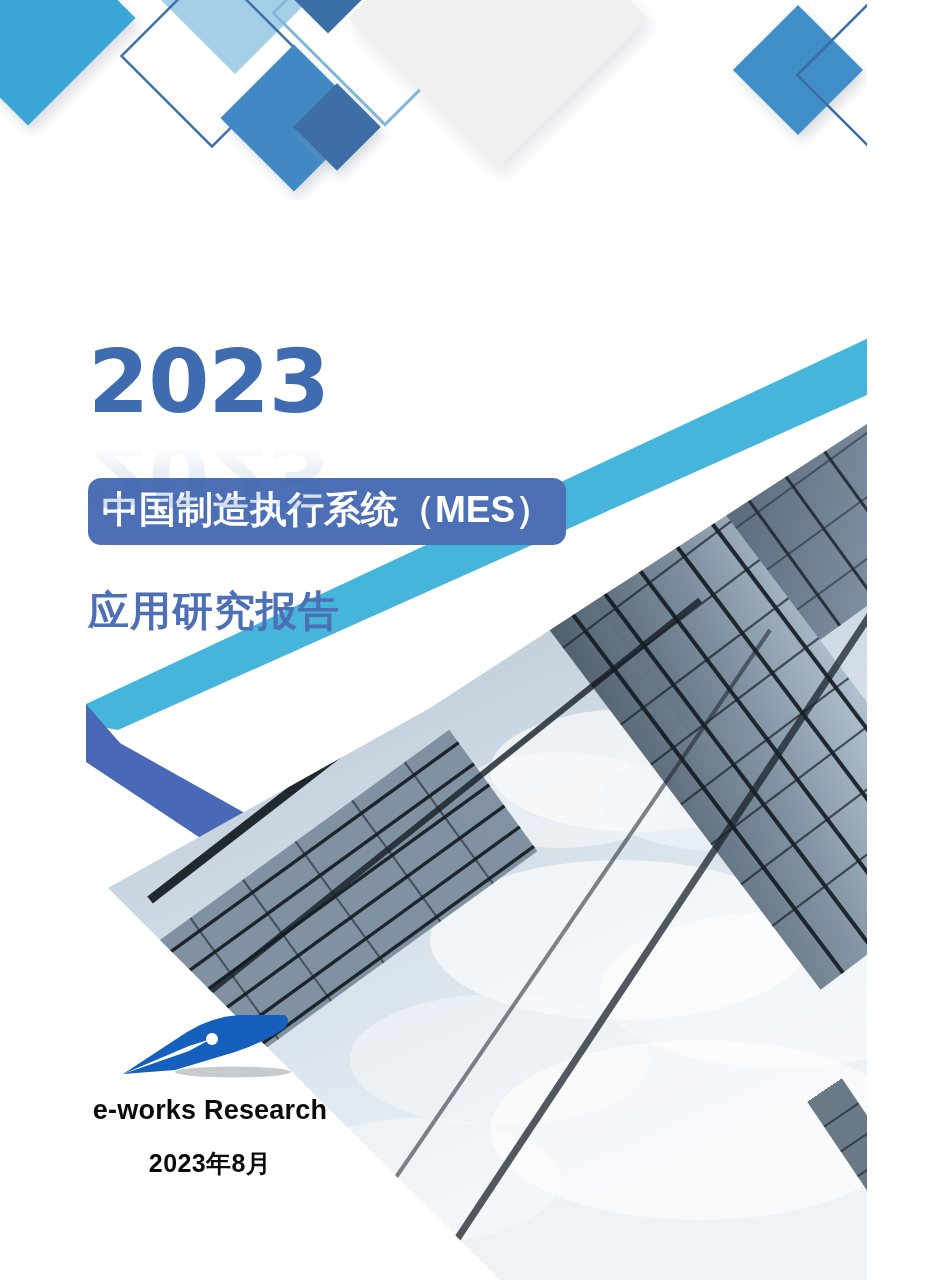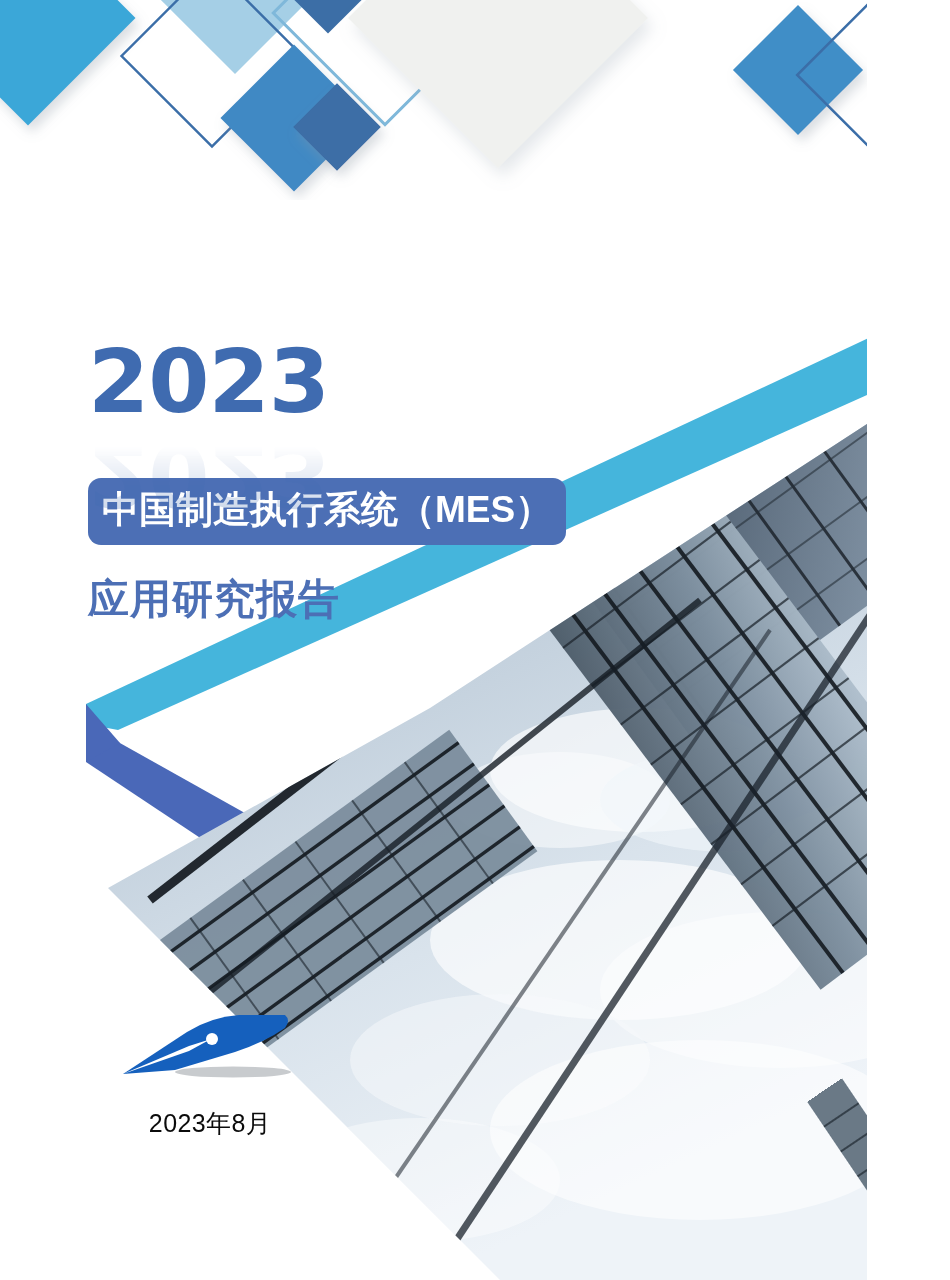--- a/index.html
+++ b/index.html
@@ -77,21 +77,21 @@
     color: #ffffff;
     font-size: 37px;
     font-weight: bold;
     padding: 13px 14px 15px 14px;
     border-radius: 13px;
     letter-spacing: 0px;
     white-space: nowrap;
     line-height: 1.05;
   }
   #subtitle {
-    margin-top: 32px;
+    margin-top: 44px;
     font-size: 41px;
     font-weight: bold;
     color: #4c6fb5;
     letter-spacing: 1px;
     line-height: 1.1;
   }
 
   
   #footer-block {
     position: absolute;
@@ -107,21 +107,21 @@
   #org-name {
     margin-top: 9px;
     font-size: 27px;
     font-weight: bold;
     color: #0b0b0b;
     letter-spacing: 0.2px;
   }
   #report-date {
     margin-top: 21px;
     font-size: 25px;
-    font-weight: normal;
+    font-weight: bold;
     color: #0b0b0b;
     letter-spacing: 0.4px;
   }
 </style>
 </head>
 <body>
 
 <div id="page">
 
   <div id="header-deco">
@@ -330,16 +330,17 @@
     <div id="subtitle">应用研究报告</div>
   </div>
 
   <div id="footer-block">
     <svg id="logo-mark" width="190" height="78" viewBox="0 0 190 78">
       <ellipse cx="118" cy="64" rx="58" ry="5.5" fill="#9aa0a6" opacity="0.55"></ellipse>
       <path d="M8 66 L72 24 Q96 9 124 7 L170 7 Q176 12 170 20 Q150 34 120 44 L60 62 Z" fill="#1560bd"></path>
       <path d="M8 66 L74 38 L96 31 L74 43 Z" fill="#ffffff"></path>
       <circle cx="97" cy="31" r="6" fill="#ffffff"></circle>
     </svg>
+    <div id="org-name">e-works Research</div>
     <div id="report-date">2023年8月</div>
   </div>
 
 </div>
 
 </body></html>

